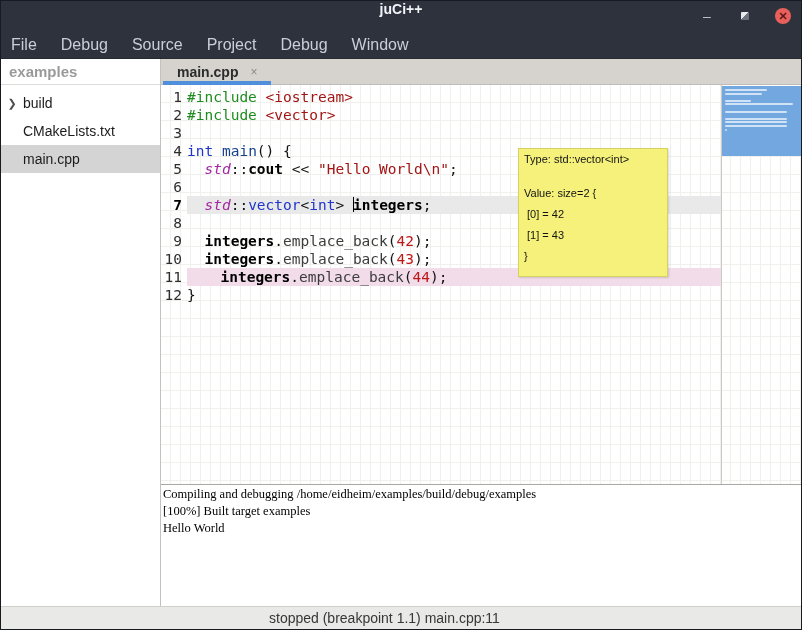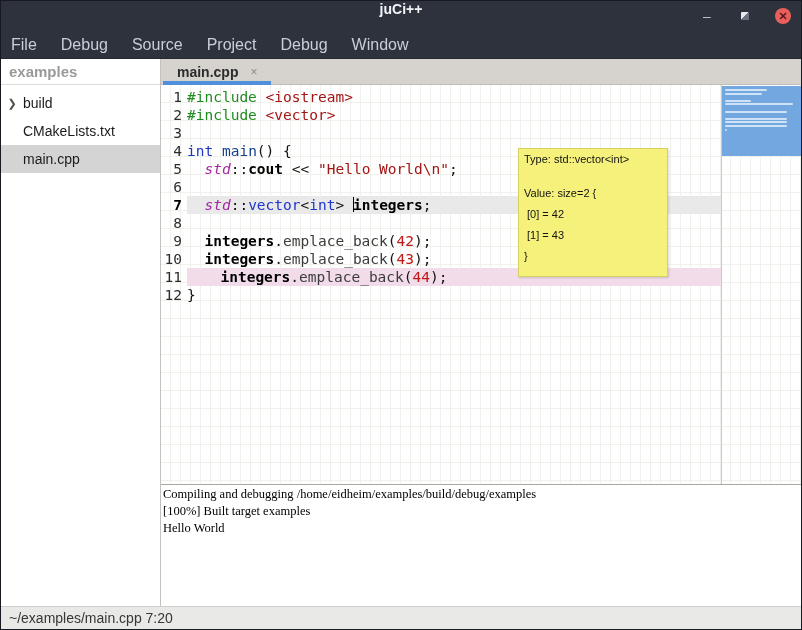--- a/index.html
+++ b/index.html
@@ -194,15 +194,15 @@
       </div>
 
       <div class="divider-h"></div>
       <div class="terminal" id="terminal">Compiling and debugging /home/eidheim/examples/build/debug/examples
 [100%] Built target examples
 Hello World</div>
     </div>
   </div>
 
   <div class="statusbar">
-    <span class="status-left">~/examples/main.cpp 7:20</span>
+    <span class="status-middle">stopped (breakpoint 1.1) main.cpp:11</span>
   </div>
 </div>
 
 </body></html>

